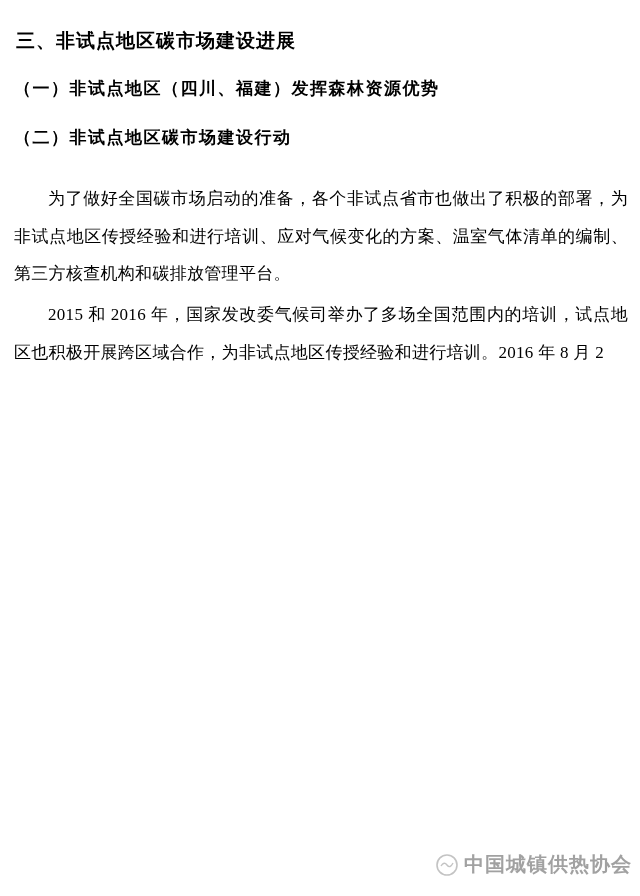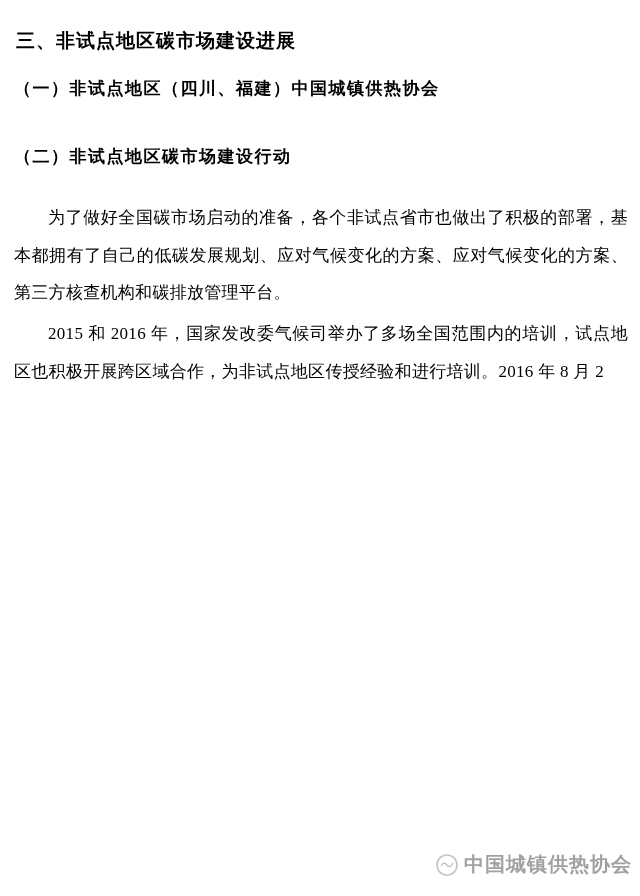--- a/index.html
+++ b/index.html
@@ -31,21 +31,21 @@
     letter-spacing: 1px;
   }
   .h2 {
     margin: 22px 0 0 0;
     font-size: 17px;
     line-height: 1.4;
     font-weight: bold;
     letter-spacing: 1.5px;
   }
   .h2.second {
-    margin-top: 45px;
+    margin-top: 26px;
   }
   .para {
     margin: 0;
     font-size: 17px;
     line-height: 37.4px;
     text-align: justify;
     text-indent: 2em;
     word-break: break-all;
     letter-spacing: 0.3px;
   }
@@ -82,27 +82,27 @@
     font-family: "Liberation Serif", "DejaVu Serif", serif;
   }
 </style>
 </head>
 <body>
 
 <div class="page">
 
   <div class="h1">三、非试点地区碳市场建设进展</div>
 
-  <div class="h2">（一）非试点地区（四川、福建）中国城镇供热协会</div>
+  <div class="h2">（一）非试点地区（四川、福建）发挥森林资源优势</div>
 
 
 
   <div class="h2 second">（二）非试点地区碳市场建设行动</div>
 
-  <p class="para after-h2">为了做好全国碳市场启动的准备，各个非试点省市也做出了积极的部署，基本都拥有了自己的低碳发展规划、应对气候变化的方案、应对气候变化的方案、第三方核查机构和碳排放管理平台。</p>
+  <p class="para after-h2">为了做好全国碳市场启动的准备，各个非试点省市也做出了积极的部署，为非试点地区传授经验和进行培训、应对气候变化的方案、温室气体清单的编制、第三方核查机构和碳排放管理平台。</p>
 
   <p class="para last">2015 和 2016 年，国家发改委气候司举办了多场全国范围内的培训，试点地区也积极开展跨区域合作，为非试点地区传授经验和进行培训。2016 年 8 月 2</p>
 
   <div class="watermark">
     <span class="wm-logo">
       <svg width="24" height="24" viewBox="0 0 24 24">
         <circle cx="12" cy="12" r="10" fill="none" stroke="#b5b5b5" stroke-width="1.6"></circle>
         <path d="M6 13 Q9 8 12 12 Q15 16 18 10" fill="none" stroke="#b5b5b5" stroke-width="1.4"></path>
       </svg>
     </span>

